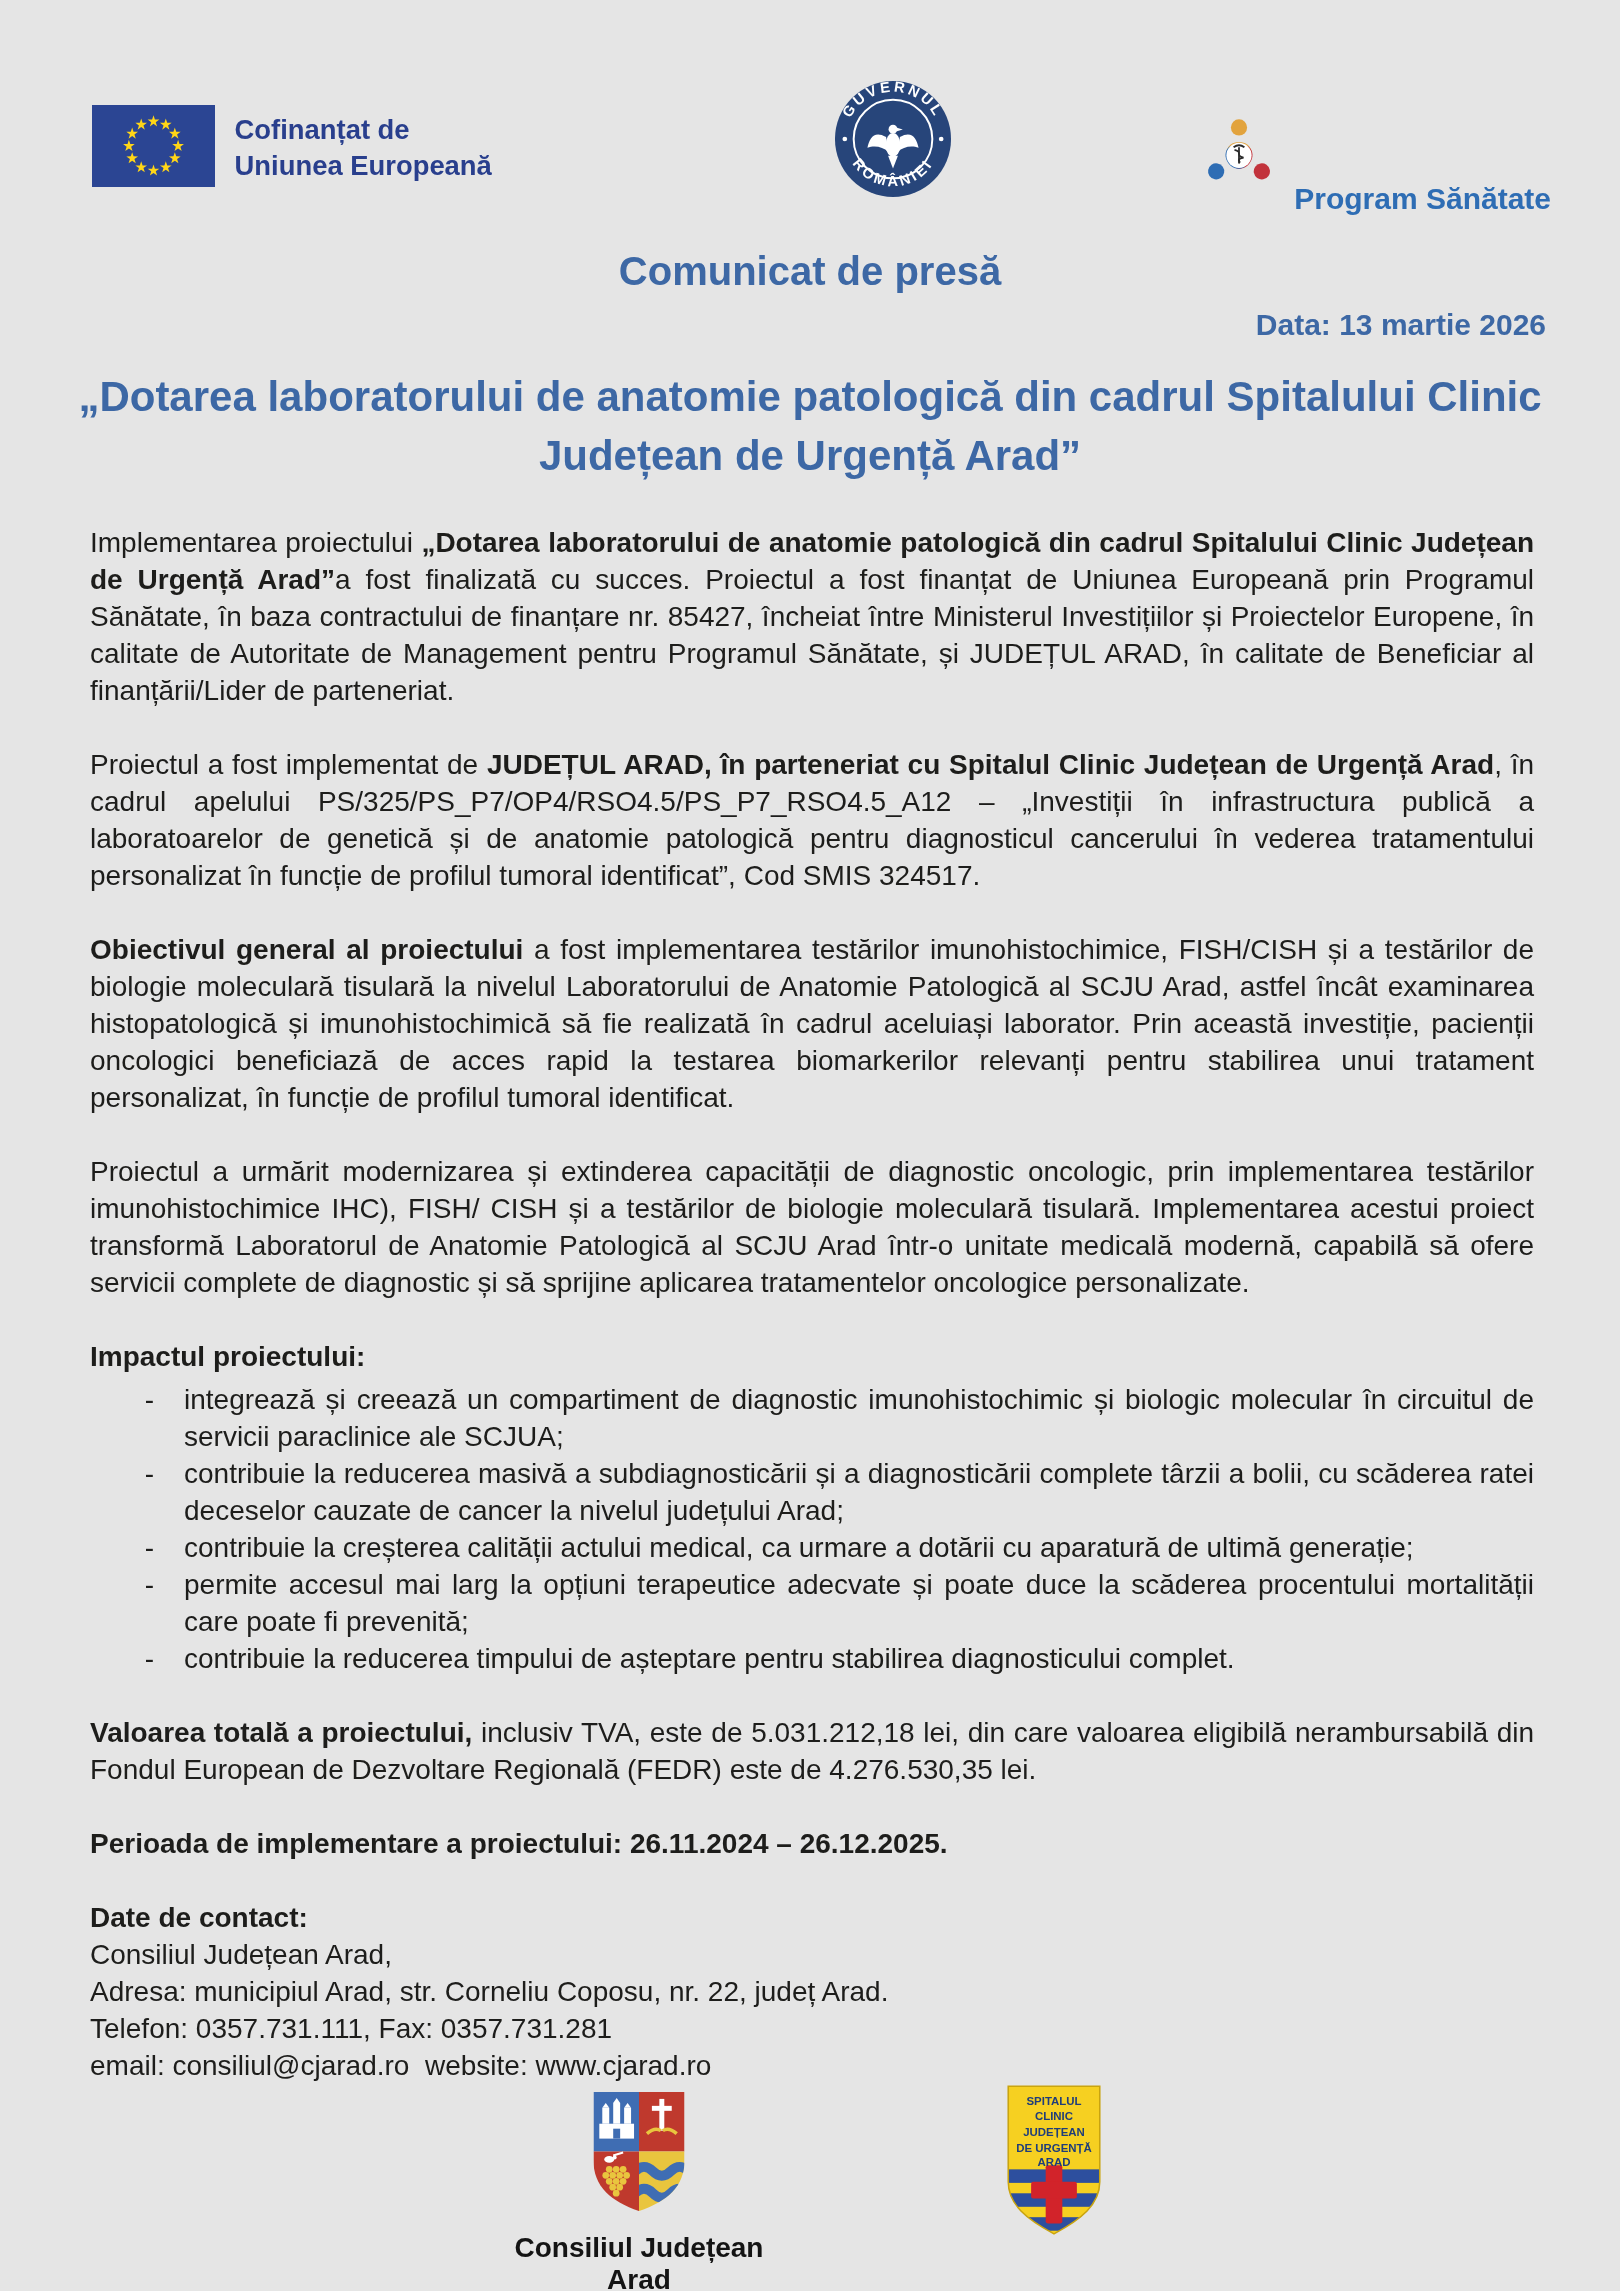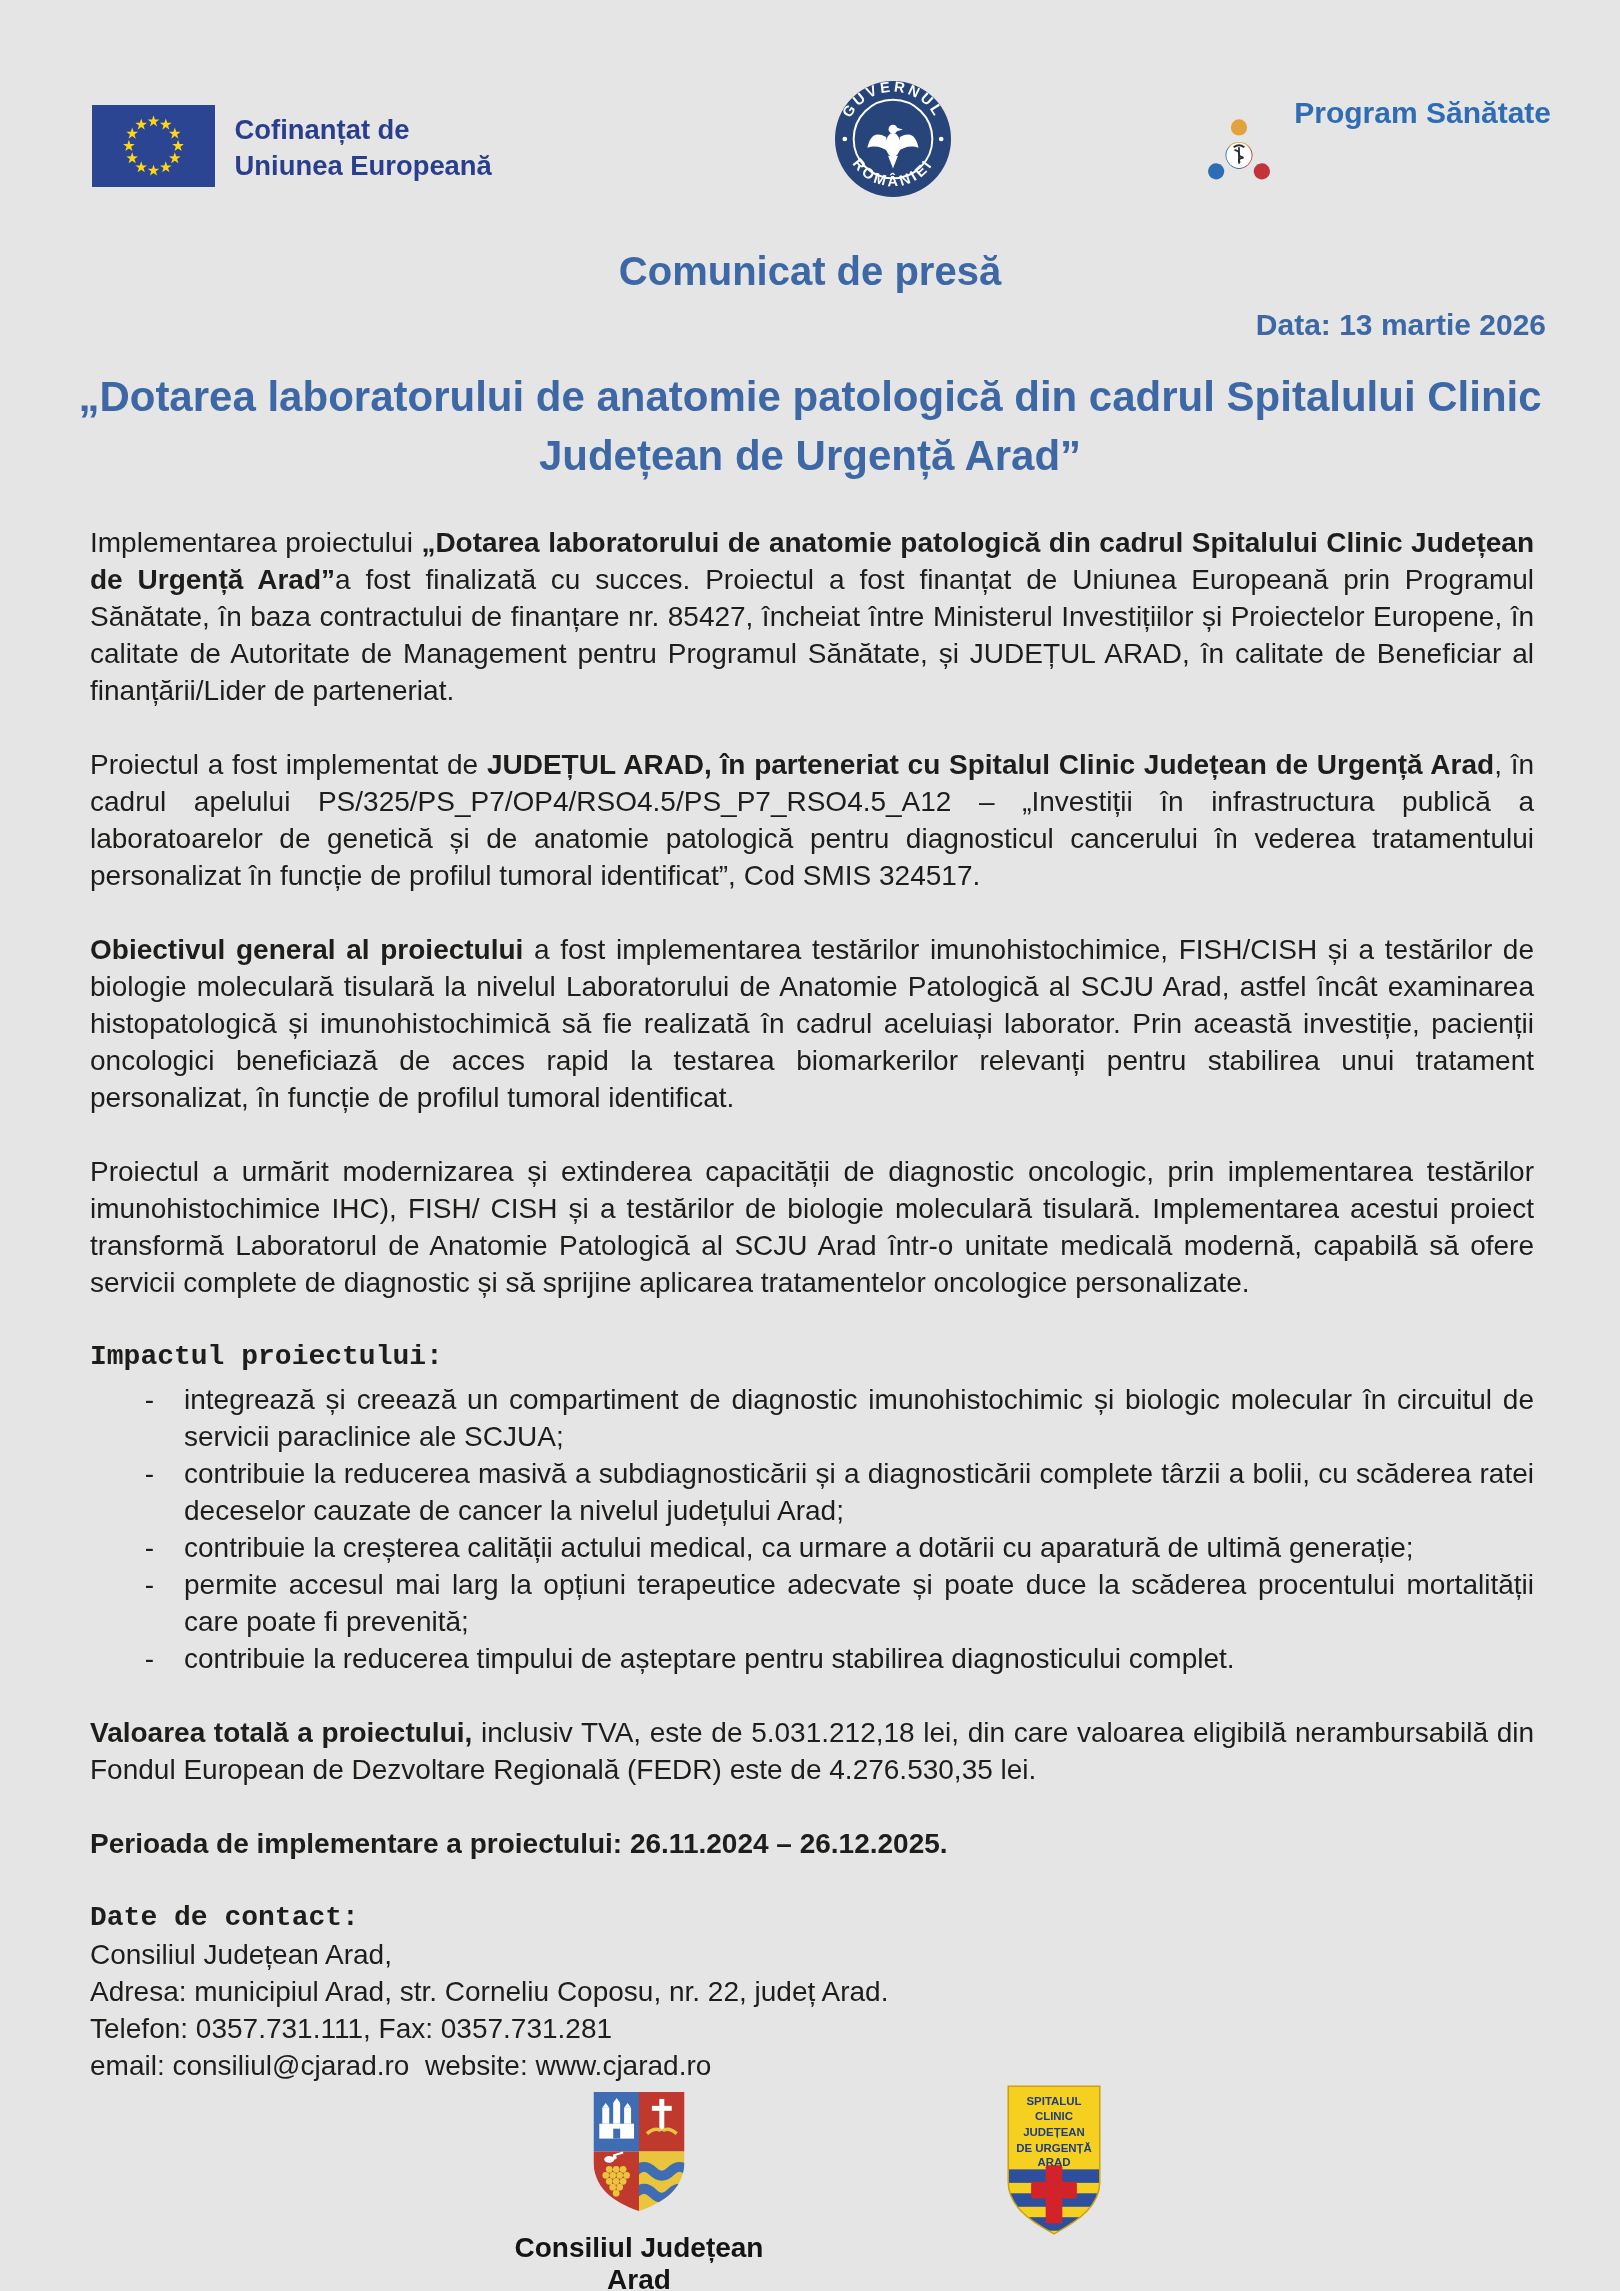--- a/index.html
+++ b/index.html
@@ -27,21 +27,21 @@
     background:#e5e5e5;
     overflow:hidden;
     font-family:"Liberation Sans","DejaVu Sans",sans-serif;
     color:var(--text-black);
   }
   
   .header{position:relative;height:243px;}
   .eu-block{position:absolute;left:92px;top:104px;display:flex;align-items:center;gap:19.6px;}
   .eu-label{font-size:27.4px;font-weight:bold;color:var(--eu-navy);line-height:36px;}
   .gov-seal{position:absolute;left:834px;top:80px;}
-  .ps-block{position:absolute;right:69px;top:96px;display:flex;align-items:flex-start;gap:9.8px;}
+  .ps-block{position:absolute;right:69px;top:96px;display:flex;align-items:flex-end;gap:9.8px;}
   .ps-label{font-size:30px;font-weight:bold;color:var(--ps-blue);}
   
   .title{
     margin:0;text-align:center;
     font-size:40px;font-weight:bold;color:var(--accent-blue);
     line-height:57px;
   }
   .date-line{
     text-align:right;padding-right:74px;margin-top:7.8px;
     font-size:30px;font-weight:bold;color:var(--accent-blue);
@@ -59,21 +59,21 @@
   ul.impact{
     list-style:none;margin:0 0 37px;padding:0 0 0 47px;
   }
   ul.impact li{
     position:relative;padding-left:47px;text-align:justify;
   }
   ul.impact li::before{
     content:"-";position:absolute;left:7.8px;top:0;
   }
   .contact p{margin:0;text-align:left;white-space:pre-wrap;}
-  .bold{font-weight:bold;font-family:Liberation Mono, monospace;}
+  .bold{font-weight:bold;}
   
   .footer{position:absolute;left:0;top:2078px;width:100%;height:214px;}
   .cja-block{position:absolute;left:487px;top:9.8px;width:304px;text-align:center;}
   .cja-caption{margin-top:13.7px;font-size:28px;font-weight:bold;color:#141414;}
   .scju-block{position:absolute;left:1002px;top:3.9px;}
 </style>
 </head>
 <body>
 
 <div class="page">

